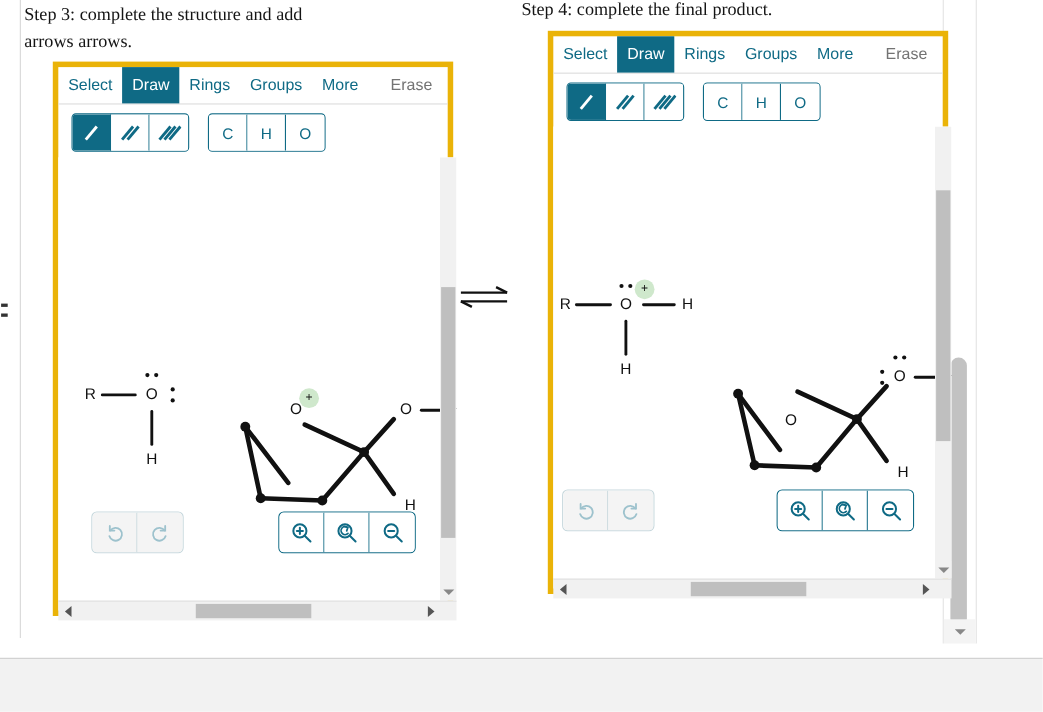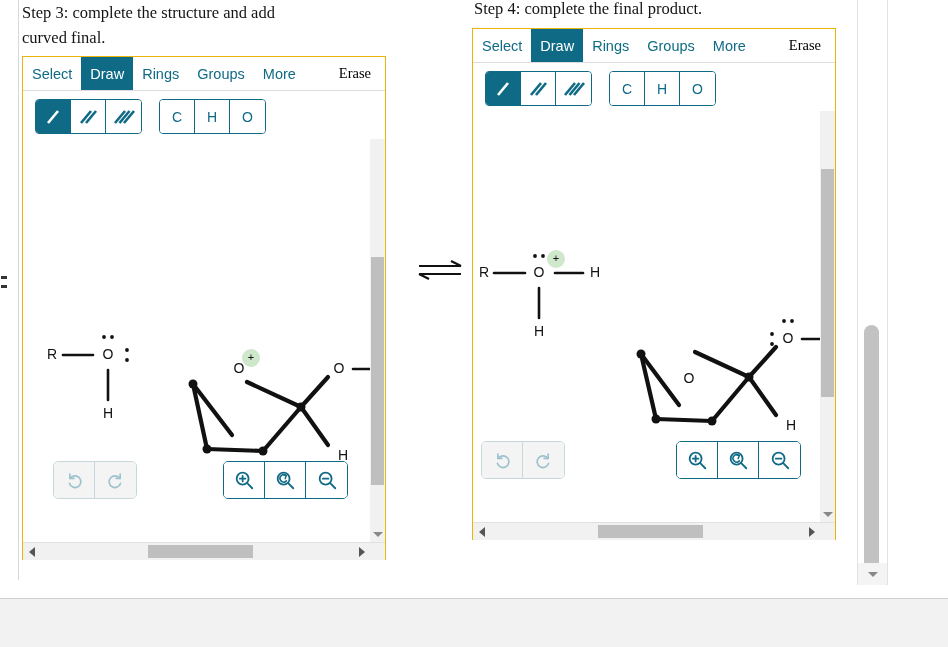--- a/index.html
+++ b/index.html
@@ -39,36 +39,37 @@
   }
   .tri-d { width: 0; height: 0; border-left: 5px solid transparent; border-right: 5px solid transparent; border-top: 5px solid #888; }
 
   
   .panel { position: absolute; background: #fff; }
   .panel .prompt {
     font-family: "Liberation Serif", serif; font-size: 16.5px; color: #141414;
     line-height: 25px; white-space: pre-line;
   }
   .editor {
-    position: absolute; border: 1px solid #eab308; background: #fff;
+    position: absolute; border: 5px solid #eab308; background: #fff;
     box-sizing: border-box;
+    margin-left: 26px;
   }
 
   
   .tb-menu {
     position: relative; height: 34px; border-bottom: 1px solid #dcdcdc;
     display: flex; align-items: stretch; box-sizing: border-box;
   }
   .tb-item {
     display: flex; align-items: center; padding: 0 9px;
     color: #0f6a85; font-size: 14.5px; cursor: pointer; user-select: none;
   }
   .tb-item.active { background: #0f6a85; color: #ffffff; font-weight: normal; }
   .tb-spacer { flex: 1 1 auto; }
-  .tb-erase { color: #000000; font-size: 14.5px; display:flex; align-items:center; padding: 0 14px 0 9px; cursor:pointer;font-family:Liberation Serif, serif; }
+  .tb-erase { color: #737373; font-size: 14.5px; display:flex; align-items:center; padding: 0 14px 0 9px; cursor:pointer; }
 
   
   .tb-tools { display: flex; align-items: center; padding: 8px 0 8px 12px; gap: 17px; }
   .grp { display: flex; border: 1px solid #0f6a85; border-radius: 4px; overflow: hidden; }
   .grp .btn {
     width: 35px; height: 33px; display: flex; align-items: center; justify-content: center;
     border-right: 1px solid #0f6a85; background: #fff; color: #0f6a85;
     font-size: 14px; cursor: pointer; box-sizing: border-box;
   }
   .grp .btn:last-child { border-right: none; }
@@ -133,21 +134,21 @@
 
   <div class="page-sb">
     <div class="page-sb-thumb"></div>
     <div class="page-sb-down">
       <div class="tri-d"></div>
     </div>
   </div>
 
   <div class="panel" style="left:20px; top:0px; width:366px;">
     <div class="prompt" style="position:absolute; left:2px; top:0px; width:360px;">Step 3: complete the structure and add
-curved final.</div>
+arrows arrows.</div>
 
     <div class="editor" style="left:2px; top:56px; width:364px; height:504px;">
 
       <div class="tb-menu">
         <div class="tb-item">Select</div>
         <div class="tb-item active">Draw</div>
         <div class="tb-item">Rings</div>
         <div class="tb-item">Groups</div>
         <div class="tb-item">More</div>
         <div class="tb-spacer"></div>

